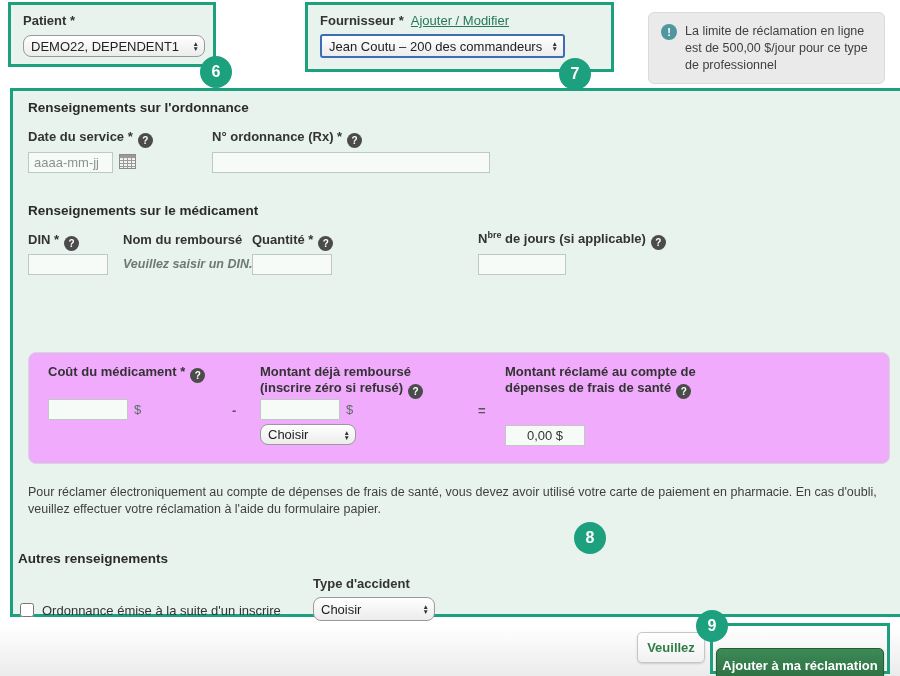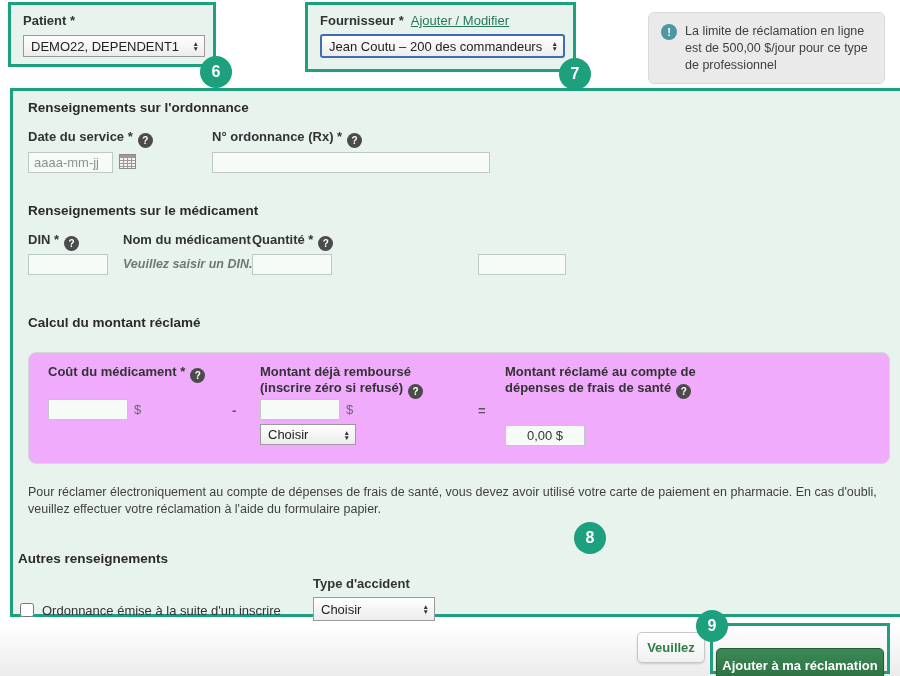--- a/index.html
+++ b/index.html
@@ -20,21 +20,21 @@
     display:flex;align-items:center;justify-content:center;z-index:6;
   }
   .lbl{font-size:13px;font-weight:bold;color:#333;white-space:nowrap;}
   .heading{font-size:13.5px;font-weight:bold;color:#2b2b2b;white-space:nowrap;}
   .input{
     background:#F6FBF8;border:1px solid #BFC9C4;height:21px;font-size:13px;color:#333;
     padding:0 5px;box-sizing:border-box;font-family:"Liberation Sans",sans-serif;
   }
   .input::placeholder{color:#8a948f;}
   .select{
-    background:linear-gradient(#ffffff,#ececec);border:1px solid #9a9a9a;border-radius:0;
+    background:linear-gradient(#ffffff,#ececec);border:1px solid #9a9a9a;border-radius:8px;
     height:22px;display:flex;align-items:center;font-size:13px;color:#222;
     padding-left:7px;box-sizing:border-box;cursor:default;
   }
   .select .spin{margin-left:auto;display:flex;flex-direction:column;align-items:center;padding:0 5px;color:#333;}
   .select .spin span{font-size:6.5px;line-height:5px;}
   .help{
     display:inline-flex;width:15px;height:15px;border-radius:50%;background:#4B4B4B;color:#fff;
     font-size:10px;font-weight:bold;align-items:center;justify-content:center;
     vertical-align:-3px;margin-left:5px;
   }
@@ -82,21 +82,21 @@
   <div class="select" style="width:182px;margin-top:7px;">
     <span style="white-space:nowrap;">DEMO22, DEPENDENT1</span>
     <span class="spin">
       <span>▲</span>
         <span>▼</span>
     </span>
   </div>
 </div>
 <div class="badge" style="left:200px;top:56px;">6</div>
 
-<div class="abs outline-box" style="left:305px;top:2px;width:271px;height:70px;padding:8px 0 0 12px;">
+<div class="abs outline-box" style="left:305px;top:2px;width:309px;height:70px;padding:8px 0 0 12px;">
   <div class="row" style="gap:7px;">
     <span class="lbl">Fournisseur *</span>
     <span class="link">Ajouter / Modifier</span>
   </div>
   <div class="select" style="width:245px;margin-top:6px;height:24px;border:2px solid #3E6DB5;border-radius:3px;">
     <span style="white-space:nowrap;">Jean Coutu – 200 des commandeurs</span>
     <span class="spin">
       <span>▲</span>
         <span>▼</span>
     </span>
@@ -128,31 +128,33 @@
       <path d="M4.5 5v10 M8.5 5v10 M12.5 5v10 M1 7.5h15 M1 10.5h15 M1 13.5h15" stroke="#9a9a9a" stroke-width="1" fill="none"></path>
     </svg>
   </span>
   <input class="abs input" style="left: 199px; top: 61px; width: 278px;">
 
   <div class="abs heading" style="left:15px;top:112px;">Renseignements sur le médicament</div>
 
   <div class="abs lbl" style="left:15px;top:141px;">
     <span>DIN *</span><span class="help">?</span>
   </div>
-  <div class="abs lbl" style="left:110px;top:141px;">Nom du médicament</div>
+  <div class="abs lbl" style="left:110px;top:141px;">Nom du remboursé</div>
   <div class="abs lbl" style="left:239px;top:141px;">
     <span>Quantité *</span><span class="help">?</span>
+  </div>
+  <div class="abs lbl" style="left:465px;top:139px;">
+    <span>N</span><sup class="sup">bre</sup><span> de jours (si applicable)</span><span class="help">?</span>
   </div>
 
   <input class="abs input" style="left: 15px; top: 163px; width: 80px;">
   <div class="abs hint" style="left:110px;top:166px;">Veuillez saisir un DIN.</div>
   <input class="abs input" style="left: 239px; top: 163px; width: 80px;">
   <input class="abs input" style="left: 465px; top: 163px; width: 88px;">
 
-  <div class="abs heading" style="left:15px;top:224px;">Calcul du montant réclamé</div>
 
   <div class="calc-box" style="left:15px;top:261px;width:862px;height:112px;">
     <div class="abs lbl" style="left:19px;top:11px;">
       <span>Coût du médicament *</span><span class="help">?</span>
     </div>
     <div class="abs row" style="left:19px;top:46px;">
       <input class="input" style="width: 80px;">
       <span class="dollar">$</span>
     </div>
 

